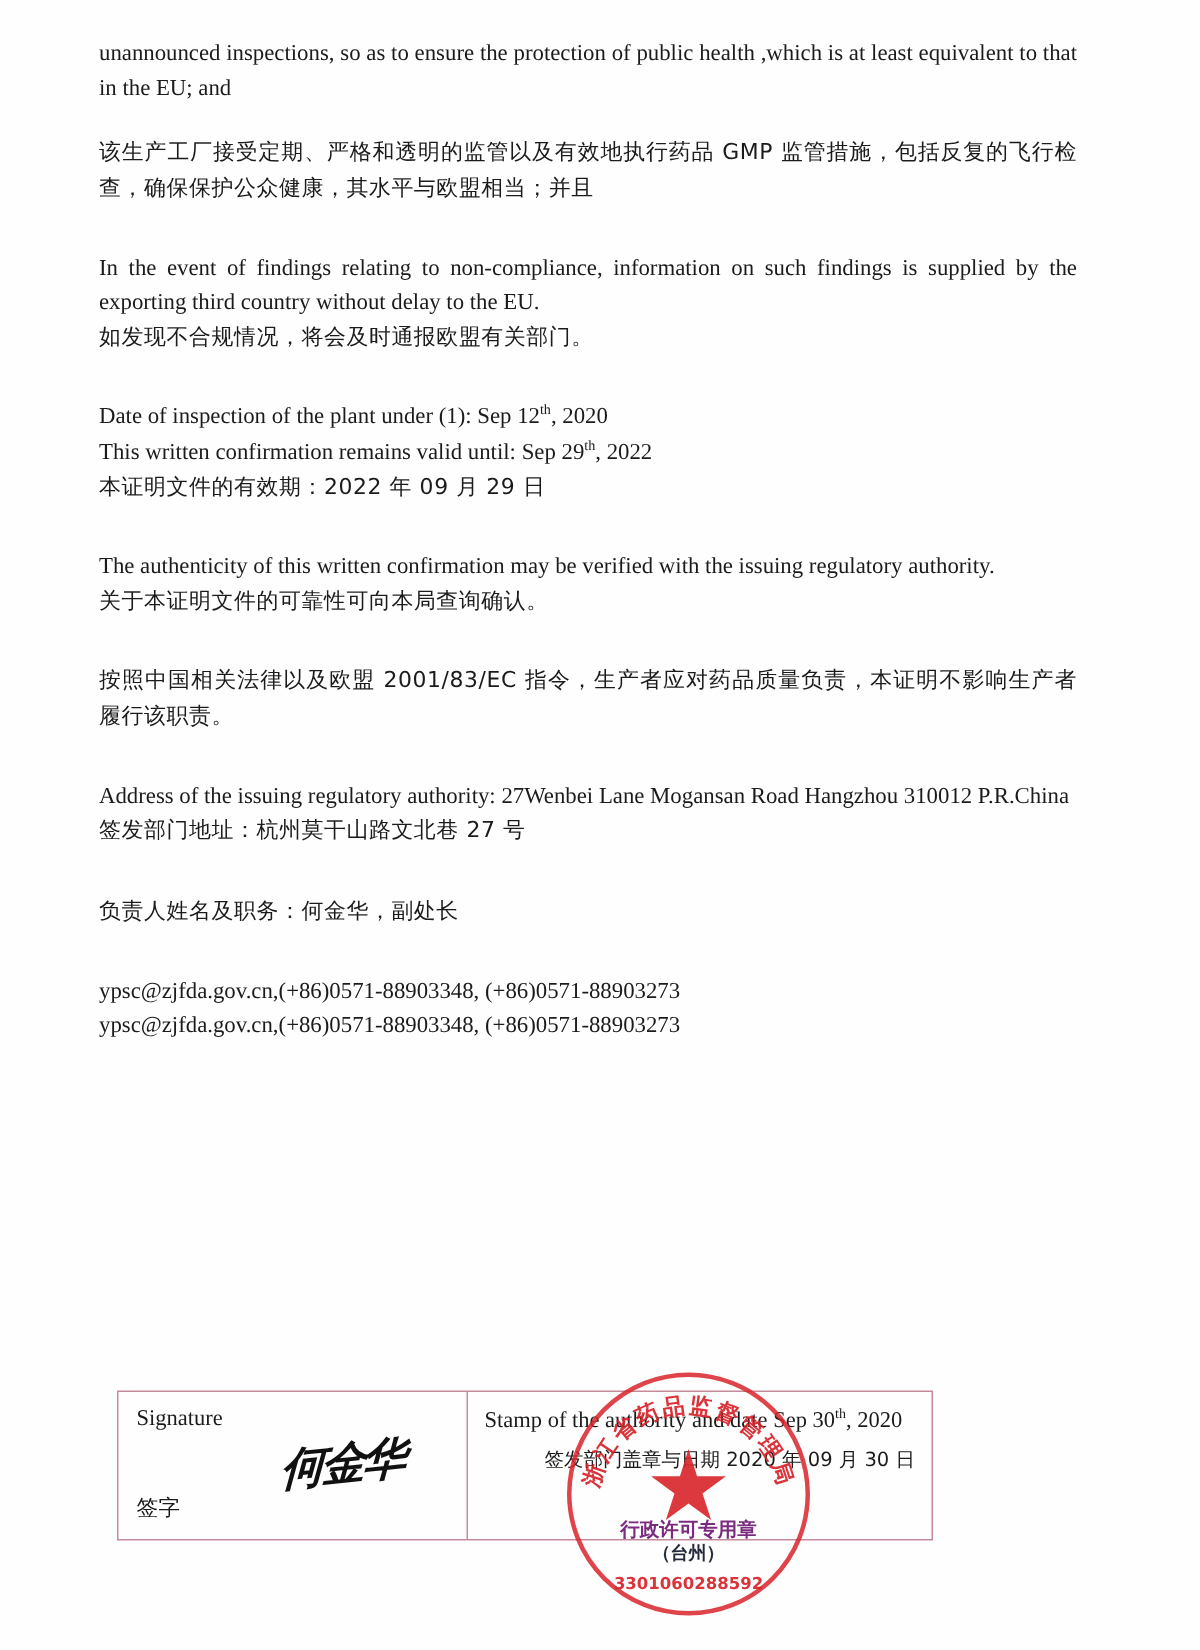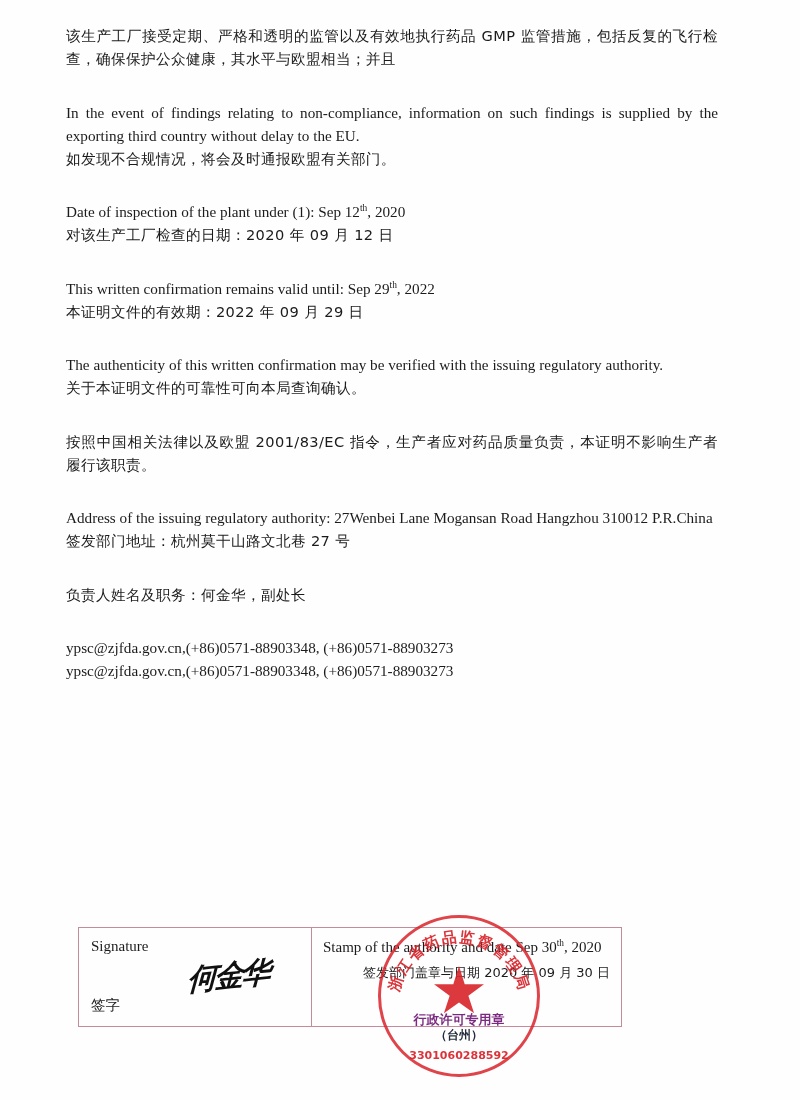--- a/index.html
+++ b/index.html
@@ -191,28 +191,28 @@
     opacity: 0.92;
   }
 </style>
 </head>
 <body>
 
 <div class="page">
 
   <div class="content">
 
+    <p class="para en blk">unannounced inspections, so as to ensure the protection of public health ,which is at least equivalent to that in the EU; and</p>
 
     <p class="para cn blk-lg">该生产工厂接受定期、严格和透明的监管以及有效地执行药品 GMP 监管措施，包括反复的飞行检查，确保保护公众健康，其水平与欧盟相当；并且</p>
 
     <p class="para en line">In the event of findings relating to non-compliance, information on such findings is supplied by the exporting third country without delay to the EU.</p>
     <p class="para cn blk-lg">如发现不合规情况，将会及时通报欧盟有关部门。</p>
 
     <p class="para en nojust line"><span>Date of inspection of the plant under (1): Sep 12</span><sup>th</sup><span>, 2020</span></p>
-    <p class="para cn nojust blk-lg">对该生产工厂检查的日期：2020 年 09 月 12 日</p>
 
     <p class="para en nojust line"><span>This written confirmation remains valid until: Sep 29</span><sup>th</sup><span>, 2022</span></p>
     <p class="para cn nojust blk-lg">本证明文件的有效期：2022 年 09 月 29 日</p>
 
     <p class="para en line">The authenticity of this written confirmation may be verified with the issuing regulatory authority.</p>
     <p class="para cn blk-lg">关于本证明文件的可靠性可向本局查询确认。</p>
 
     <p class="para cn blk-lg">按照中国相关法律以及欧盟 2001/83/EC 指令，生产者应对药品质量负责，本证明不影响生产者履行该职责。</p>
 
     <p class="para en line">Address of the issuing regulatory authority: 27Wenbei Lane Mogansan Road Hangzhou 310012 P.R.China</p>

